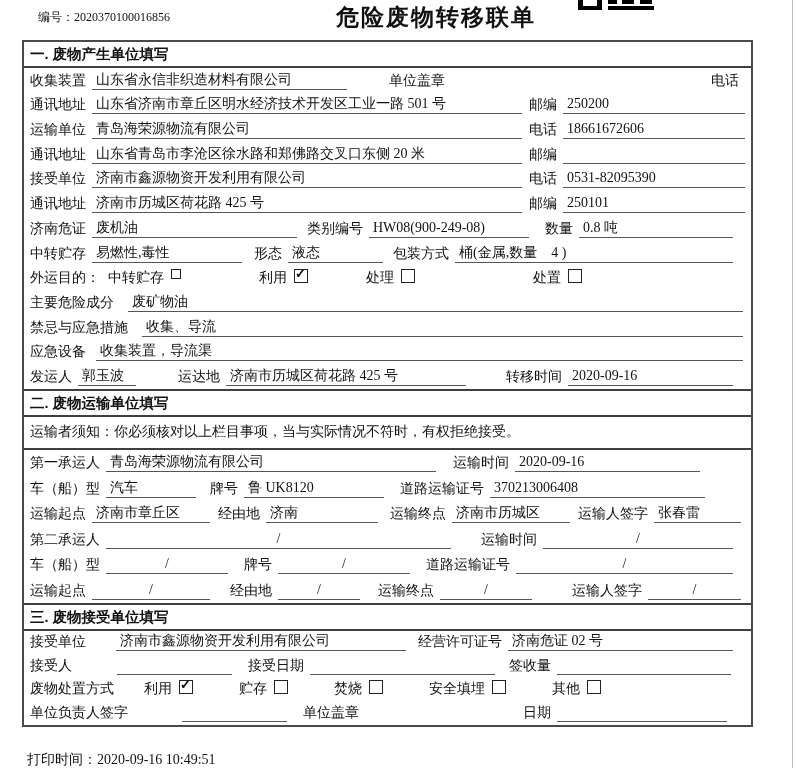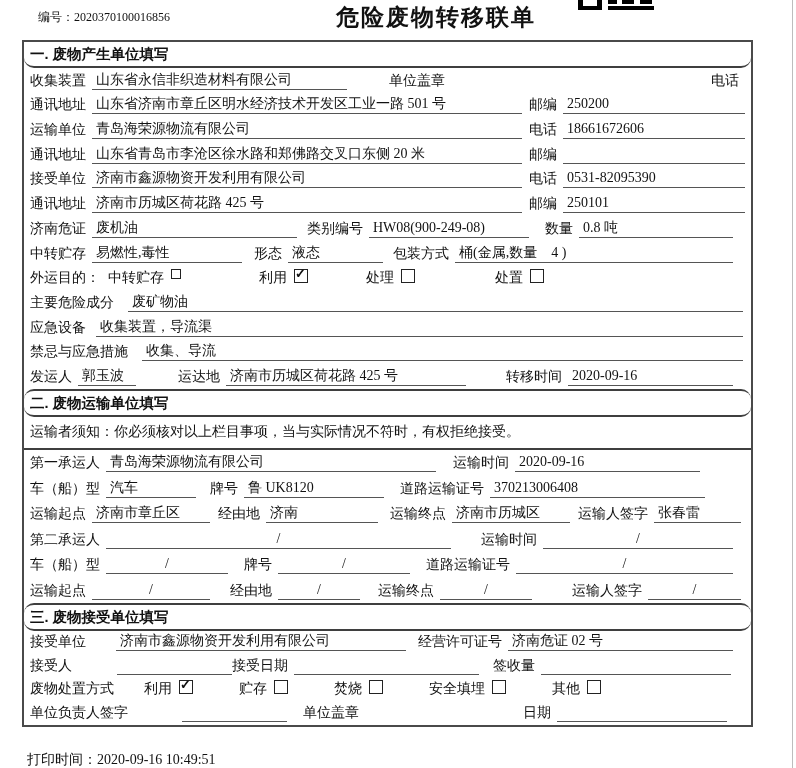--- a/index.html
+++ b/index.html
@@ -29,21 +29,21 @@
   .qr .q5{left:30px;top:6px;width:46px;height:4px;}
   
   .form{
     position:absolute;left:22px;top:40px;width:731px;box-sizing:border-box;
     border:2px solid #4a4a4a;background:#fff;
   }
   .sec-title{
     font-family:"Liberation Sans","DejaVu Sans",sans-serif;
     font-weight:bold;font-size:14.5px;
     padding:3px 10px 2px 6px;height:19px;line-height:19px;
-    border-bottom:2px solid #3f3f3f;box-sizing:content-box;border-radius:10px;
+    border-bottom:2px solid #3f3f3f;box-sizing:content-box;
   }
   .sec-top{border-top:2px solid #3f3f3f;}
   .note-row{
     display:flex;align-items:center;height:31px;padding:0 6px;
     border-bottom:2px solid #3f3f3f;white-space:nowrap;
   }
   .row{display:flex;align-items:flex-end;padding:0 6px 3px 6px;box-sizing:border-box;white-space:nowrap;}
   .h1{height:24.7px;}
   .h2{height:25.5px;}
   .h3{height:23.5px;}
@@ -169,39 +169,39 @@
       <span class="cb sm"></span>
     </span>
     <span class="cbw" style="margin-left:78px">
       <span>利用</span>
       <span class="cb checked"></span>
     </span>
     <span class="cbw" style="margin-left:58px">
       <span>处理</span>
       <span class="cb"></span>
     </span>
-    <span class="cbw" style="margin-left:80px">
+    <span class="cbw" style="margin-left:118px">
       <span>处置</span>
       <span class="cb"></span>
     </span>
   </div>
 
   <div class="row h1">
     <span class="lb">主要危险成分</span>
     <span class="u grow" style="margin-left:8px;margin-right:2px">废矿物油</span>
   </div>
 
   <div class="row h1">
+    <span class="lb">禁忌与应急措施</span>
+    <span class="u grow" style="margin-left:8px;margin-right:2px">收集、导流</span>
+  </div>
+
+  <div class="row h1">
     <span class="lb">应急设备</span>
     <span class="u grow" style="margin-left:4px;margin-right:2px">收集装置，导流渠</span>
-  </div>
-
-  <div class="row h1">
-    <span class="lb">禁忌与应急措施</span>
-    <span class="u grow" style="margin-left:8px;margin-right:2px">收集、导流</span>
   </div>
 
   <div class="row h1">
     <span class="lb">发运人</span>
     <span class="u" style="width:58px">郭玉波</span>
     <span class="lb" style="margin-left:42px">运达地</span>
     <span class="u" style="width:240px">济南市历城区荷花路 425 号</span>
     <span class="lb" style="margin-left:40px">转移时间</span>
     <span class="u grow" style="margin-right:12px">2020-09-16</span>
   </div>
@@ -272,21 +272,21 @@
   <div class="row h3">
     <span class="lb" style="margin-right:30px">接受单位</span>
     <span class="u" style="width:290px">济南市鑫源物资开发利用有限公司</span>
     <span class="lb" style="margin-left:12px">经营许可证号</span>
     <span class="u grow" style="margin-right:12px">济南危证 02 号</span>
   </div>
 
   <div class="row h3">
     <span class="lb" style="margin-right:45px">接受人</span>
     <span class="u" style="width:115px"></span>
-    <span class="lb" style="">接受日期</span>
+    <span class="lb" style="margin-left:16px">接受日期</span>
     <span class="u" style="width:185px"></span>
     <span class="lb" style="margin-left:14px">签收量</span>
     <span class="u grow" style="margin-right:14px"></span>
   </div>
 
   <div class="row h3">
     <span class="lb">废物处置方式</span>
     <span class="cbw" style="margin-left:24px">
       <span>利用</span>
       <span class="cb checked"></span>

